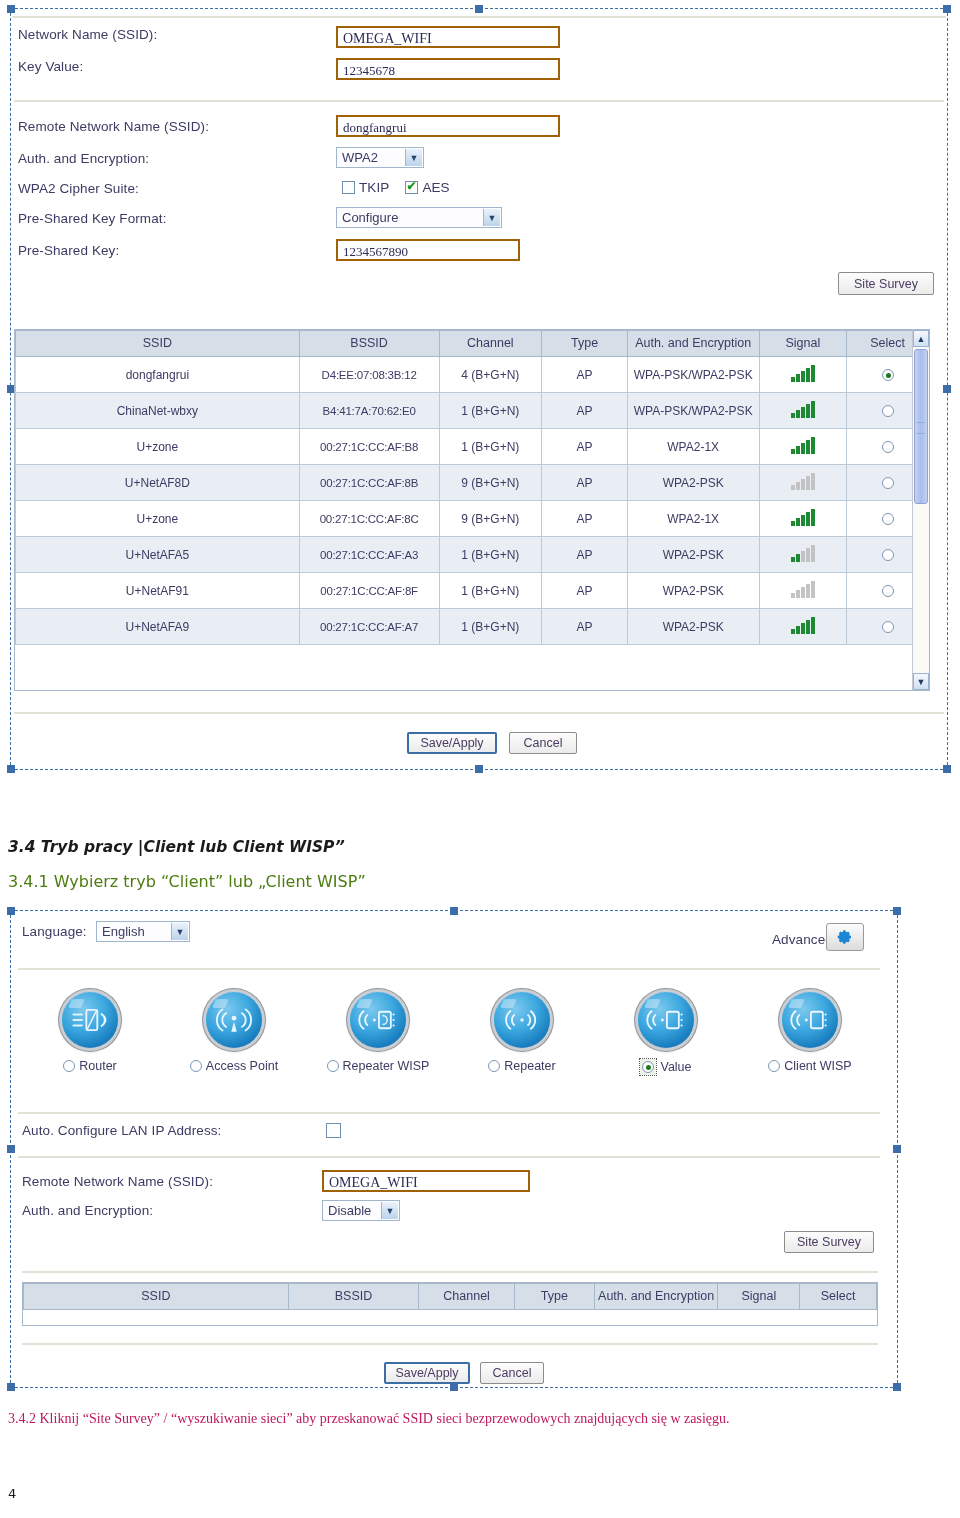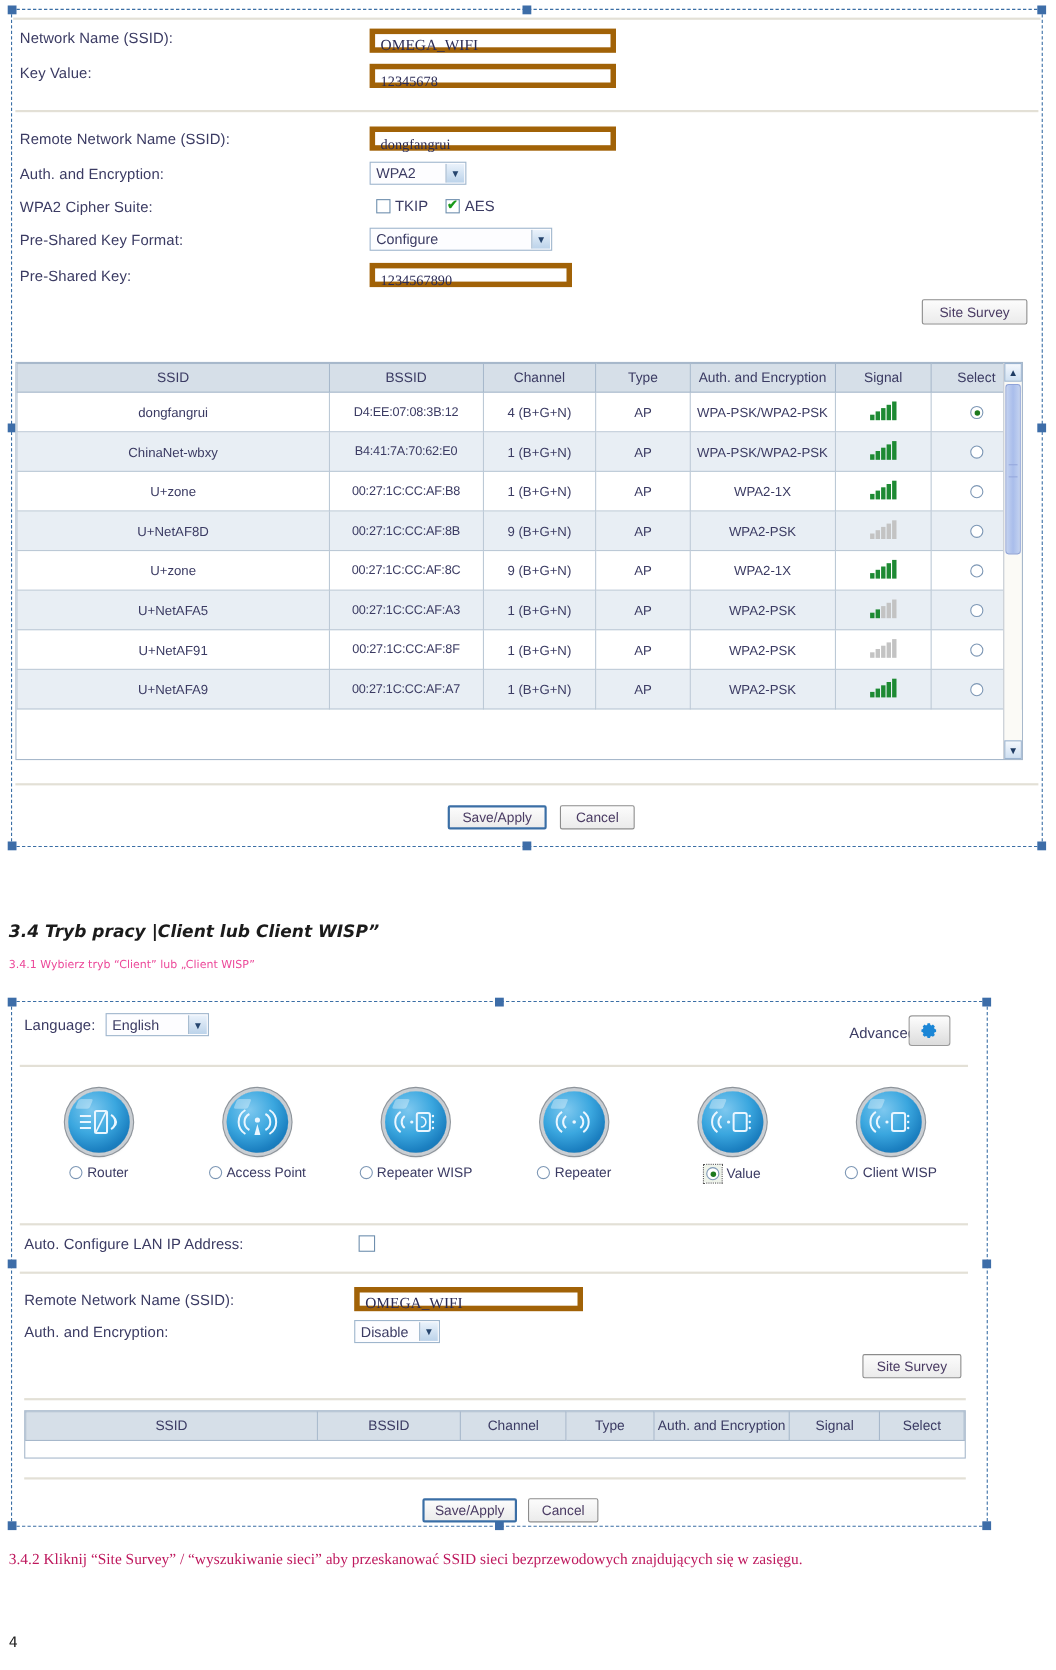--- a/index.html
+++ b/index.html
@@ -18,21 +18,21 @@
   .handle { position:absolute; width:8px; height:8px; background:#3d6da8; }
   .h-tl{left:-4px;top:-4px;} .h-tm{left:calc(50% - 4px);top:-4px;} .h-tr{right:-4px;top:-4px;}
   .h-ml{left:-4px;top:calc(50% - 4px);} .h-mr{right:-4px;top:calc(50% - 4px);}
   .h-bl{left:-4px;bottom:-4px;} .h-bm{left:calc(50% - 4px);bottom:-4px;} .h-br{right:-4px;bottom:-4px;}
   .row { display:flex; align-items:center; }
   .lbl {
     font-size:13.5px; color:#3b3b63; letter-spacing:.1px;
     white-space:nowrap;
   }
   .txtinput {
-    background:#fff; border:5px solid #a16207;
+    background:#fff; border:2px solid #a16207;
     font-size:13px; color:#2b2b55; padding:2px 5px;
     font-family:"Liberation Serif", serif;
     height:22px; line-height:18px;
   }
   .selectbox {
     background:#fdfdff; border:1px solid #9fb6cd;
     font-size:13px; color:#3b3b63; height:21px;
     display:flex; align-items:center; padding-left:5px;
     position:relative; font-family:"Liberation Sans", sans-serif;
   }
@@ -123,21 +123,21 @@
 
   .advbtn {
     width:38px; height:28px; border:1px solid #9a9a9a; border-radius:3px;
     background:linear-gradient(#fdfdfd,#dcdcdc);
     display:flex; align-items:center; justify-content:center;
   }
 
   
   .doc-h { position:absolute; font-size:15.5px; font-weight:bold; color:#1b1b1b;
            font-family:"DejaVu Sans", sans-serif; }
-  .doc-p { position:absolute; font-size:10px; color:#ec4899;
+  .doc-p { position:absolute; font-size:16px; color:#4d7c0f;
            font-family:"DejaVu Sans", sans-serif; }
   .doc-body { position:absolute; font-size:14px; color:#be185d; line-height:30px;
               font-family:Liberation Serif, serif; text-align:justify; }
   .pagenum { position:absolute; font-size:13px; color:#1b1b1b;
              font-family:"DejaVu Sans", sans-serif; }
 </style>
 </head>
 <body>
 
 <div class="selframe" style="left:10px; top:8px; width:938px; height:762px;">

